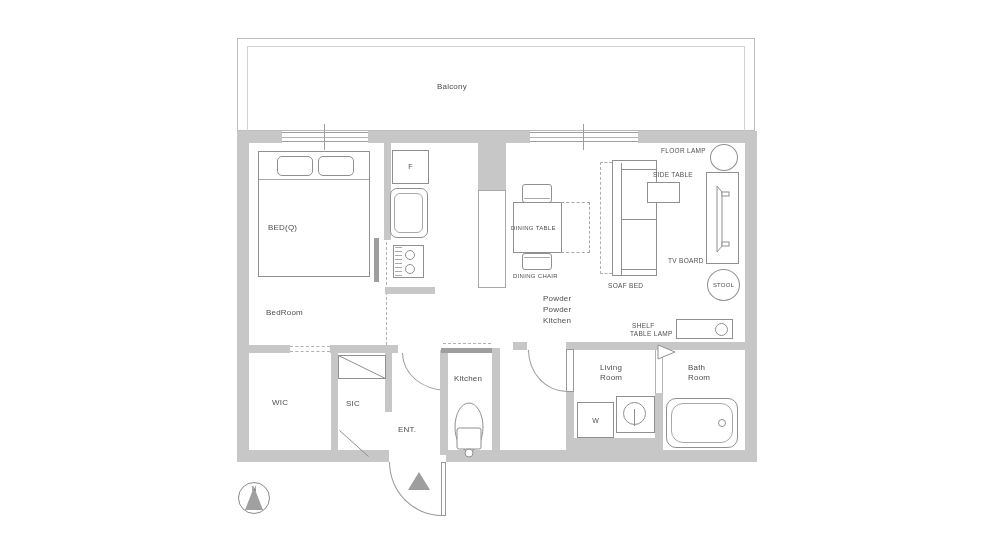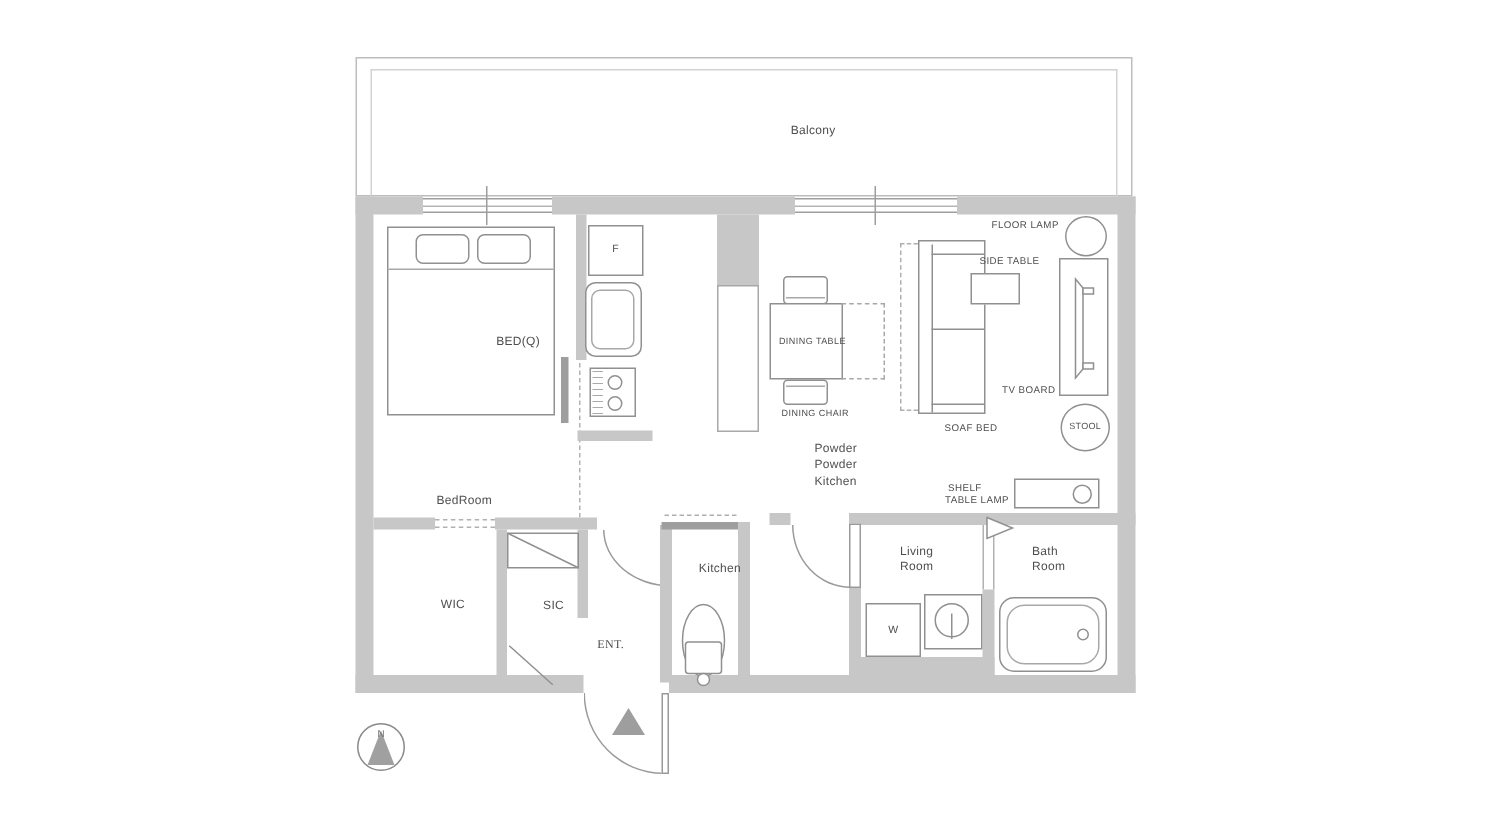--- a/index.html
+++ b/index.html
@@ -4,21 +4,21 @@
 <style>
   html,body{margin:0;padding:0;background:#fff;}
   #stage{position:relative;width:992px;height:558px;background:#fff;overflow:hidden;
          font-family:"Liberation Sans",sans-serif;color:#4f4f4f;}
   .w{position:absolute;background:#c7c7c7;}          
   .wd{position:absolute;background:#9e9e9e;}         
   .fr{position:absolute;border:1px solid #909090;background:#fff;box-sizing:border-box;}
   .ln{position:absolute;background:#909090;}
   .t{position:absolute;font-size:8px;line-height:10px;letter-spacing:.2px;white-space:nowrap;}
   .ts{font-size:6.5px;line-height:8px;letter-spacing:.3px;}
-  .ctr{text-align:right;}
+  .ctr{text-align:left;}
   .dash{position:absolute;box-sizing:border-box;}
   .arc{position:absolute;box-sizing:border-box;border-left:1px solid #9a9a9a;border-bottom:1px solid #9a9a9a;
        border-bottom-left-radius:100% 100%;}
   .circle{position:absolute;border:1px solid #909090;border-radius:50%;background:#fff;box-sizing:border-box;}
   .flex{display:flex;align-items:center;justify-content:center;}
   svg{position:absolute;overflow:visible;}
 </style>
 </head>
 <body>
 
@@ -48,21 +48,21 @@
   <div class="w" style="left:384px;top:143px;width:7px;height:97px;"></div>
   <div class="wd" style="left:374px;top:238px;width:5px;height:44px;"></div>
   <div class="dash" style="left:386px;top:242px;width:1px;height:103px;border-left:1px dashed #b2b2b2;"></div>
 
   <div class="fr" style="left:258px;top:151px;width:112px;height:126px;">
     <div style="position:absolute;left:0;top:27px;width:110px;height:1px;background:#a8a8a8;"></div>
     <div style="position:absolute;left:18px;top:4px;width:36px;height:20px;border:1px solid #909090;border-radius:5px;box-sizing:border-box;"></div>
     <div style="position:absolute;left:59px;top:4px;width:36px;height:20px;border:1px solid #909090;border-radius:5px;box-sizing:border-box;"></div>
   </div>
   <div class="t ctr" style="left:268px;top:223px;width:92px;">BED(Q)</div>
-  <div class="t ctr" style="left:266px;top:308px;width:62px;margin-top:21px;">BedRoom</div>
+  <div class="t ctr" style="left:266px;top:308px;width:62px;">BedRoom</div>
 
   <div class="fr flex" style="left:392px;top:150px;width:37px;height:34px;">
     <span class="ts" style="position:static;font-size:7px;">F</span>
   </div>
   <div class="fr" style="left:390px;top:188px;width:38px;height:50px;border-radius:7px;">
     <div style="position:absolute;left:3px;top:4px;width:29px;height:40px;border:1px solid #a8a8a8;border-radius:6px;box-sizing:border-box;"></div>
   </div>
   <div class="fr" style="left:393px;top:245px;width:31px;height:33px;">
     <div style="position:absolute;left:1px;top:1px;width:7px;height:29px;background:repeating-linear-gradient(0deg,#aaa 0 1px,transparent 1px 4px);"></div>
     <div style="position:absolute;left:11px;top:4px;width:10px;height:10px;border:1px solid #909090;border-radius:50%;box-sizing:border-box;"></div>
@@ -129,21 +129,21 @@
   <svg style="left:338px;top:355px;" width="48" height="24" viewBox="0 0 48 24">
     <rect x="0.5" y="0.5" width="47" height="23" fill="none" stroke="#909090"></rect>
     <line x1="0.5" y1="0.5" x2="47.5" y2="23.5" stroke="#909090"></line>
   </svg>
   <svg style="left:339px;top:430px;" width="30" height="27" viewBox="0 0 30 27">
     <line x1="0.5" y1="0.5" x2="29.5" y2="26.5" stroke="#909090"></line>
   </svg>
 
   <div class="t ctr" style="left:272px;top:398px;width:38px;">WIC</div>
   <div class="t ctr" style="left:346px;top:399px;width:30px;">SIC</div>
-  <div class="t ctr" style="left:376px;top:425px;width:40px;font-family:Liberation Serif, serif;">ENT.</div>
+  <div class="t ctr" style="left:398px;top:425px;width:40px;">ENT.</div>
 
   <div class="arc" style="left:402px;top:353px;width:45px;height:38px;"></div>
 
   <div class="w" style="left:440px;top:350px;width:8px;height:105px;"></div>
   <div class="w" style="left:492px;top:348px;width:8px;height:107px;"></div>
   <div class="wd" style="left:441px;top:348px;width:51px;height:5px;"></div>
   <div class="dash" style="left:443px;top:343px;width:48px;height:1px;border-top:1px dashed #b0b0b0;"></div>
   <div class="t ctr" style="left:454px;top:374px;width:40px;">Kitchen</div>
   <svg style="left:451px;top:401px;" width="36" height="58" viewBox="0 0 36 58">
     <ellipse cx="18" cy="26" rx="14" ry="24" fill="#fff" stroke="#909090"></ellipse>

